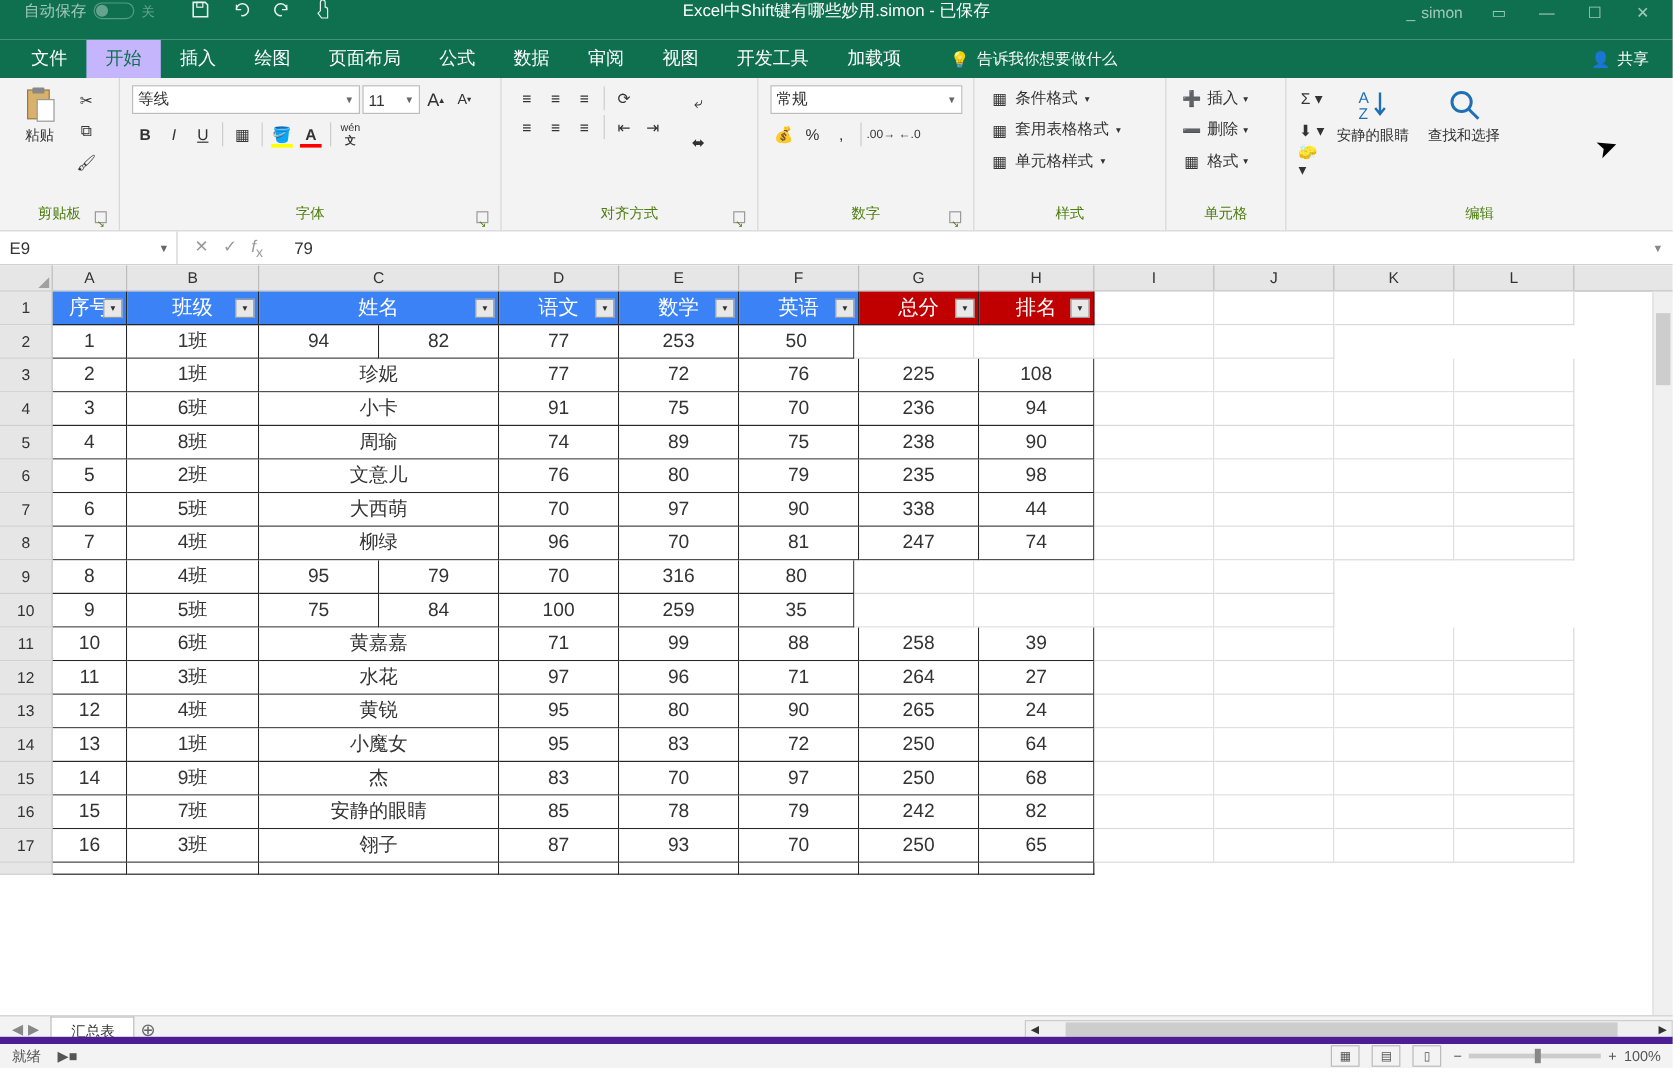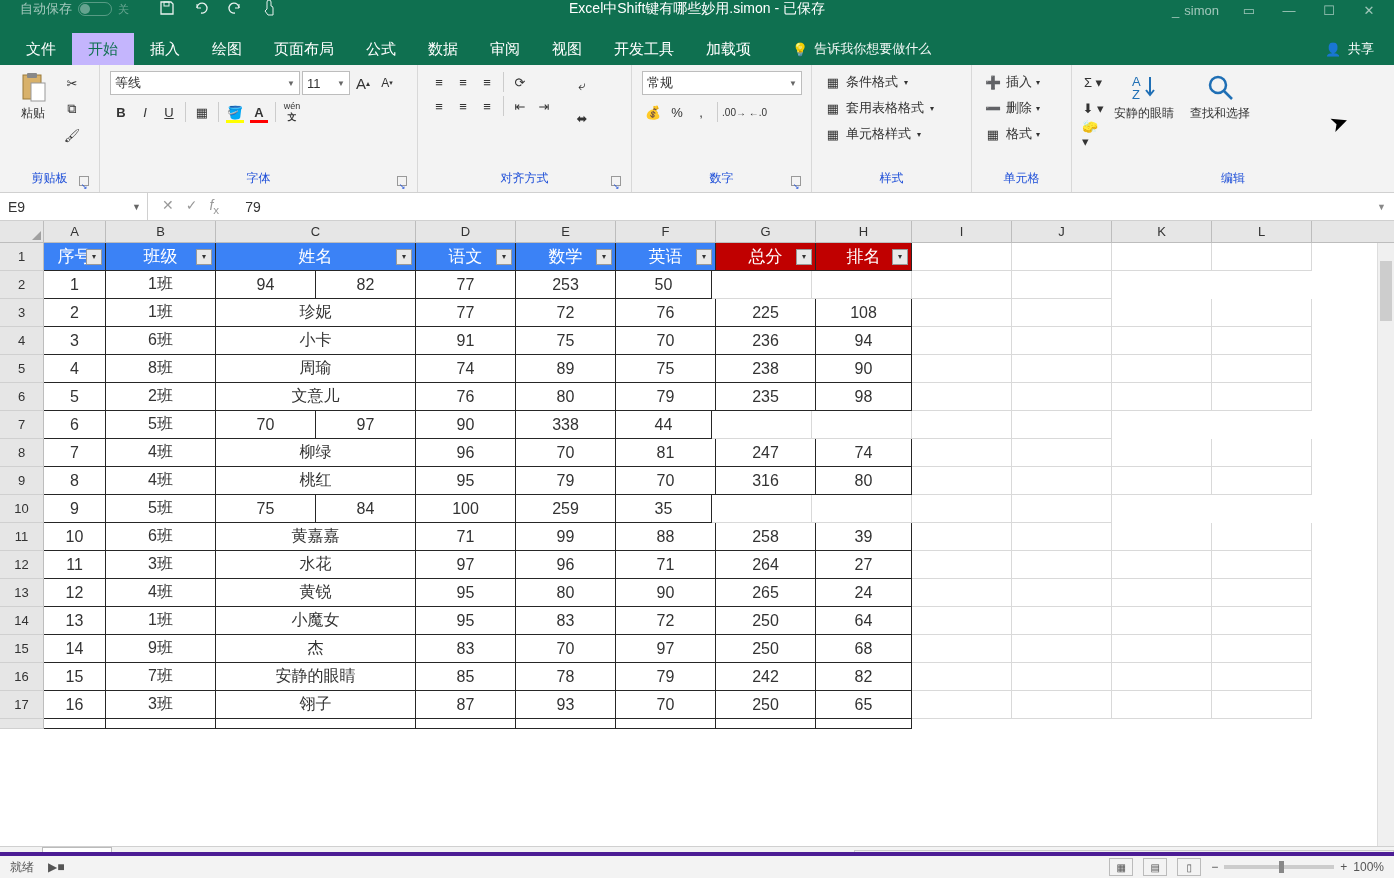--- a/index.html
+++ b/index.html
@@ -21,21 +21,21 @@
 .ribtabs { height:32px; background:#0f7050; display:flex; align-items:center; padding-left:10px; color:#fff;}
 .ribtabs .tab { padding:0 16px; height:32px; line-height:32px; font-size:15px; cursor:pointer;}
 .ribtabs .tab.active { background:#c4b5fd; color:#0f7050;}
 .ribtabs .tab.file { color:#fff;}
 .ribtabs .tell { margin-left:25px; display:flex; align-items:center; gap:6px; opacity:.95;}
 .ribtabs .share { margin-left:auto; padding-right:20px; display:flex; gap:6px; align-items:center;}
 
 .ribbon { height:128px; background:#f3f3f3; border-bottom:1px solid #d0d0d0; display:flex;}
 .group { border-right:1px solid #d8d8d8; padding:6px 10px 0 10px; display:flex; flex-direction:column; justify-content:space-between; position:relative;}
 .group .g-body { flex:1; display:flex; align-items:flex-start; gap:4px;}
-.group .g-label { text-align:center; font-size:12px; color:#1d4ed8; height:24px; line-height:20px; position:relative;}
+.group .g-label { text-align:center; font-size:12px; color:#4d7c0f; height:24px; line-height:20px; position:relative;}
 .group .g-label .launcher { position:absolute; right:0; bottom:6px; width:10px; height:10px; border:1px solid #999; font-size:8px;}
 .bigbtn { width:46px; text-align:center; font-size:12px; color:#333;}
 .bigbtn .ico { width:32px; height:32px; margin:0 auto 2px;}
 .smbtn { width:22px; height:22px; display:flex; align-items:center; justify-content:center; margin:1px;}
 .row { display:flex; align-items:center; gap:2px;}
 .col { display:flex; flex-direction:column; gap:2px;}
 .combo { border:1px solid #bdbdbd; background:#fff; height:24px; display:flex; align-items:center; padding:0 4px; font-size:13px;}
 .combo .dd { margin-left:auto; font-size:8px; color:#666;}
 .ib { width:22px; height:22px; display:inline-flex; align-items:center; justify-content:center; font-size:13px;}
 .sep { width:1px; height:20px; background:#ccc; margin:0 3px;}
@@ -62,21 +62,21 @@
 .cA{width:62px} .cB{width:110px} .cC{width:200px} .cD{width:100px} .cE{width:100px} .cF{width:100px} .cG{width:100px} .cH{width:96px}
 .cI{width:100px} .cJ{width:100px} .cK{width:100px} .cL{width:100px}
 
 .sheetbar { position:absolute; bottom:26px; left:0; right:0; height:22px; background:#f3f3f3; border-top:1px solid #d0d0d0; display:flex; align-items:center; font-size:12px;}
 .sheetbar .navbtns { display:flex; gap:4px; padding:0 10px; color:#888;}
 .sheetbar .stab { padding:0 16px; height:22px; line-height:22px; background:#fff; border:1px solid #bbb; border-bottom:none;}
 .sheetbar .newsh { width:22px; text-align:center; color:#666; font-size:15px;}
 .sheetbar .hscroll { margin-left:auto; width:540px; height:16px; background:#f0f0f0; border:1px solid #ccc; display:flex; align-items:center;}
 .sheetbar .hscroll .thumb { width:460px; height:12px; background:#cdcdcd; margin-left:18px;}
 
-.status { position:absolute; bottom:16px; left:0; right:0; height:26px; background:#f3f3f3; border-top:4px solid #4c1d95; display:flex; align-items:center; font-size:12px; padding:0 10px; color:#555;}
+.status { position:absolute; bottom:4px; left:0; right:0; height:26px; background:#f3f3f3; border-top:6px solid #4c1d95; display:flex; align-items:center; font-size:12px; padding:0 10px; color:#555;}
 .status .right { margin-left:auto; display:flex; align-items:center; gap:10px;}
 .status .vbtn { width:24px; height:18px; border:1px solid #bbb; display:flex; align-items:center; justify-content:center; font-size:10px;}
 .status .zoom { display:flex; align-items:center; gap:6px;}
 .zslider { width:110px; height:4px; background:#ccc; position:relative;}
 .zslider::after { content:""; position:absolute; left:50%; top:-4px; width:5px; height:12px; background:#888;}
 .vscroll { position:absolute; right:0; top:243px; bottom:48px; width:17px; background:#f0f0f0; border-left:1px solid #ddd;}
 .vscroll .vthumb { position:absolute; top:18px; left:2px; right:2px; height:60px; background:#cdcdcd;}
 .cursor-arrow { position:absolute; top:110px; right:46px; font-size:22px; color:#000; transform:rotate(-20deg); z-index:50; pointer-events:none;}
 </style>
 </head>
@@ -435,20 +435,21 @@
         <div class="cell cH">98</div>
         <div class="empty cI"></div>
         <div class="empty cJ"></div>
         <div class="empty cK"></div>
         <div class="empty cL"></div>
       </div>
       <div class="datarow">
         <div class="rowhead">7</div>
         <div class="cell cA">6</div>
         <div class="cell cB">5班</div>
+        <div class="cell cC">大西萌</div>
         <div class="cell cD">70</div>
         <div class="cell cE">97</div>
         <div class="cell cF">90</div>
         <div class="cell cG">338</div>
         <div class="cell cH">44</div>
         <div class="empty cI"></div>
         <div class="empty cJ"></div>
         <div class="empty cK"></div>
         <div class="empty cL"></div>
       </div>
@@ -464,21 +465,20 @@
         <div class="cell cH">74</div>
         <div class="empty cI"></div>
         <div class="empty cJ"></div>
         <div class="empty cK"></div>
         <div class="empty cL"></div>
       </div>
       <div class="datarow">
         <div class="rowhead">9</div>
         <div class="cell cA">8</div>
         <div class="cell cB">4班</div>
-        <div class="cell cC">桃红</div>
         <div class="cell cD">95</div>
         <div class="cell cE">79</div>
         <div class="cell cF">70</div>
         <div class="cell cG">316</div>
         <div class="cell cH">80</div>
         <div class="empty cI"></div>
         <div class="empty cJ"></div>
         <div class="empty cK"></div>
         <div class="empty cL"></div>
       </div>

